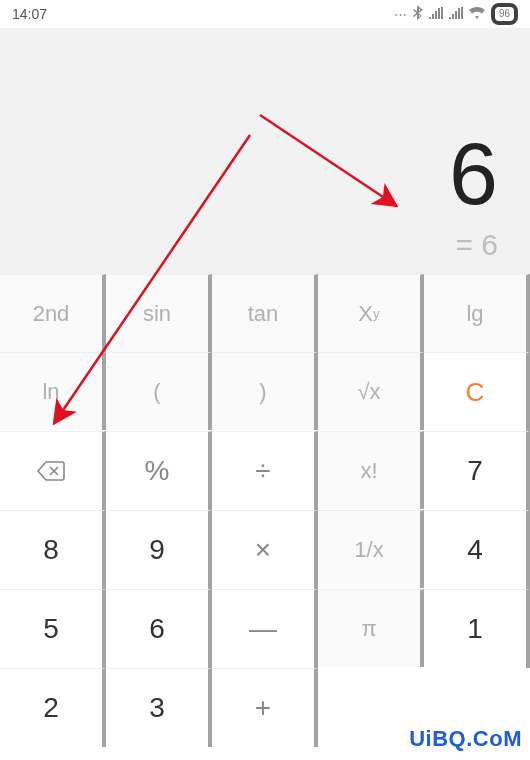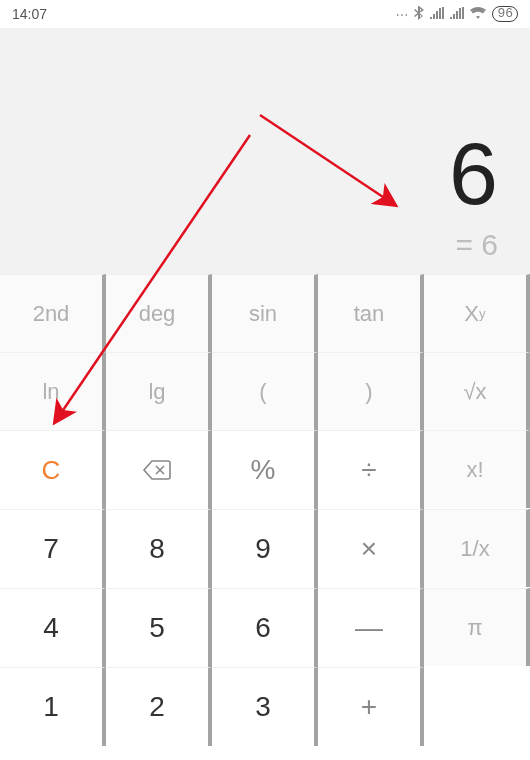--- a/index.html
+++ b/index.html
@@ -1,21 +1,21 @@
 <!DOCTYPE html>
 <html><head>
 <meta charset="utf-8">
 <style>
   * { margin: 0; padding: 0; box-sizing: border-box; }
   html, body { width: 530px; height: 760px; font-family: -apple-system, "Helvetica Neue", Arial, sans-serif; background: #fff; }
   .phone { width: 530px; height: 760px; position: relative; overflow: hidden; }
   .status-bar { height: 28px; display: flex; align-items: center; padding: 0 12px; font-size: 14px; color: #555; }
   .status-time { font-weight: 500; }
   .status-right { margin-left: auto; display: flex; align-items: center; gap: 6px; font-size: 13px; color: #777; }
-  .battery-pill { border: 1px solid #404040; border-radius: 8px; padding: 0 4px; font-size: 13px; line-height: 14px; font-family: Liberation Mono, monospace; }
+  .battery-pill { border: 4px solid #404040; border-radius: 8px; padding: 0 4px; font-size: 10px; line-height: 14px; }
   .tabs { height: 54px; display: flex; align-items: center; justify-content: center; gap: 44px; position: relative; }
   .tab { font-size: 20px; color: #666; }
   .tab.active { color: #f08030; font-weight: 500; }
   .more-btn { position: absolute; right: 28px; top: 14px; color: #999; font-size: 22px; line-height: 1; }
   .display { background: #f2f2f2; height: 246px; padding: 18px 32px 12px 12px; display: flex; flex-direction: column; justify-content: flex-end; align-items: flex-end; }
   .expr { font-size: 88px; font-weight: 300; color: #222; line-height: 1; }
   .result { font-size: 30px; color: #bdbdbd; margin-top: 10px; }
   .keypad { display: grid; grid-template-columns: repeat(5, 1fr); }
   .key { height: 79px; display: flex; align-items: center; justify-content: center; font-size: 24px; color: #666; border-top: 1px solid #f0f0f0; border-right: 4px solid #a3a3a3; background: #fff; }
   .key.sci { background: #fafafa; color: #b0b0b0; font-size: 22px; height: 78px; }
@@ -61,27 +61,26 @@
 
 
   <div class="display">
     <div class="expr">6</div>
     <div class="result">= 6</div>
   </div>
 
   <div class="keypad">
 
     <div class="key sci">2nd</div>
-    <div class="key sci">deg</div>
     <div class="key sci">sin</div>
     <div class="key sci">tan</div>
 
     <div class="key sci">X<span class="sup">y</span></div>
+    <div class="key sci">lg</div>
     <div class="key sci">ln</div>
-    <div class="key sci">lg</div>
     <div class="key sci">(</div>
     <div class="key sci">)</div>
 
     <div class="key sci">√x</div>
     <div class="key clear">C</div>
     <div class="key op">
       <svg width="30" height="22" viewBox="0 0 30 22">
           <path d="M10 2h16a2 2 0 0 1 2 2v14a2 2 0 0 1-2 2H10L2 11l8-9z" fill="none" stroke="#888" stroke-width="1.6"></path>
           <path d="M14 7l8 8M22 7l-8 8" stroke="#888" stroke-width="1.6"></path>
         </svg>
@@ -111,13 +110,14 @@
   <svg class="arrows" width="530" height="760">
     <defs>
       <marker id="ah" viewBox="0 0 12 12" refX="10" refY="6" markerWidth="10" markerHeight="10" orient="auto">
         <path d="M0 0L12 6L0 12L3 6z" fill="#e01020"></path>
       </marker>
     </defs>
     <line x1="260" y1="115" x2="395" y2="205" stroke="#e01020" stroke-width="2.5" marker-end="url(#ah)"></line>
     <line x1="250" y1="135" x2="55" y2="422" stroke="#e01020" stroke-width="2.5" marker-end="url(#ah)"></line>
   </svg>
 
+  <div class="watermark">UiBQ.CoM</div>
 </div>
 
 </body></html>

